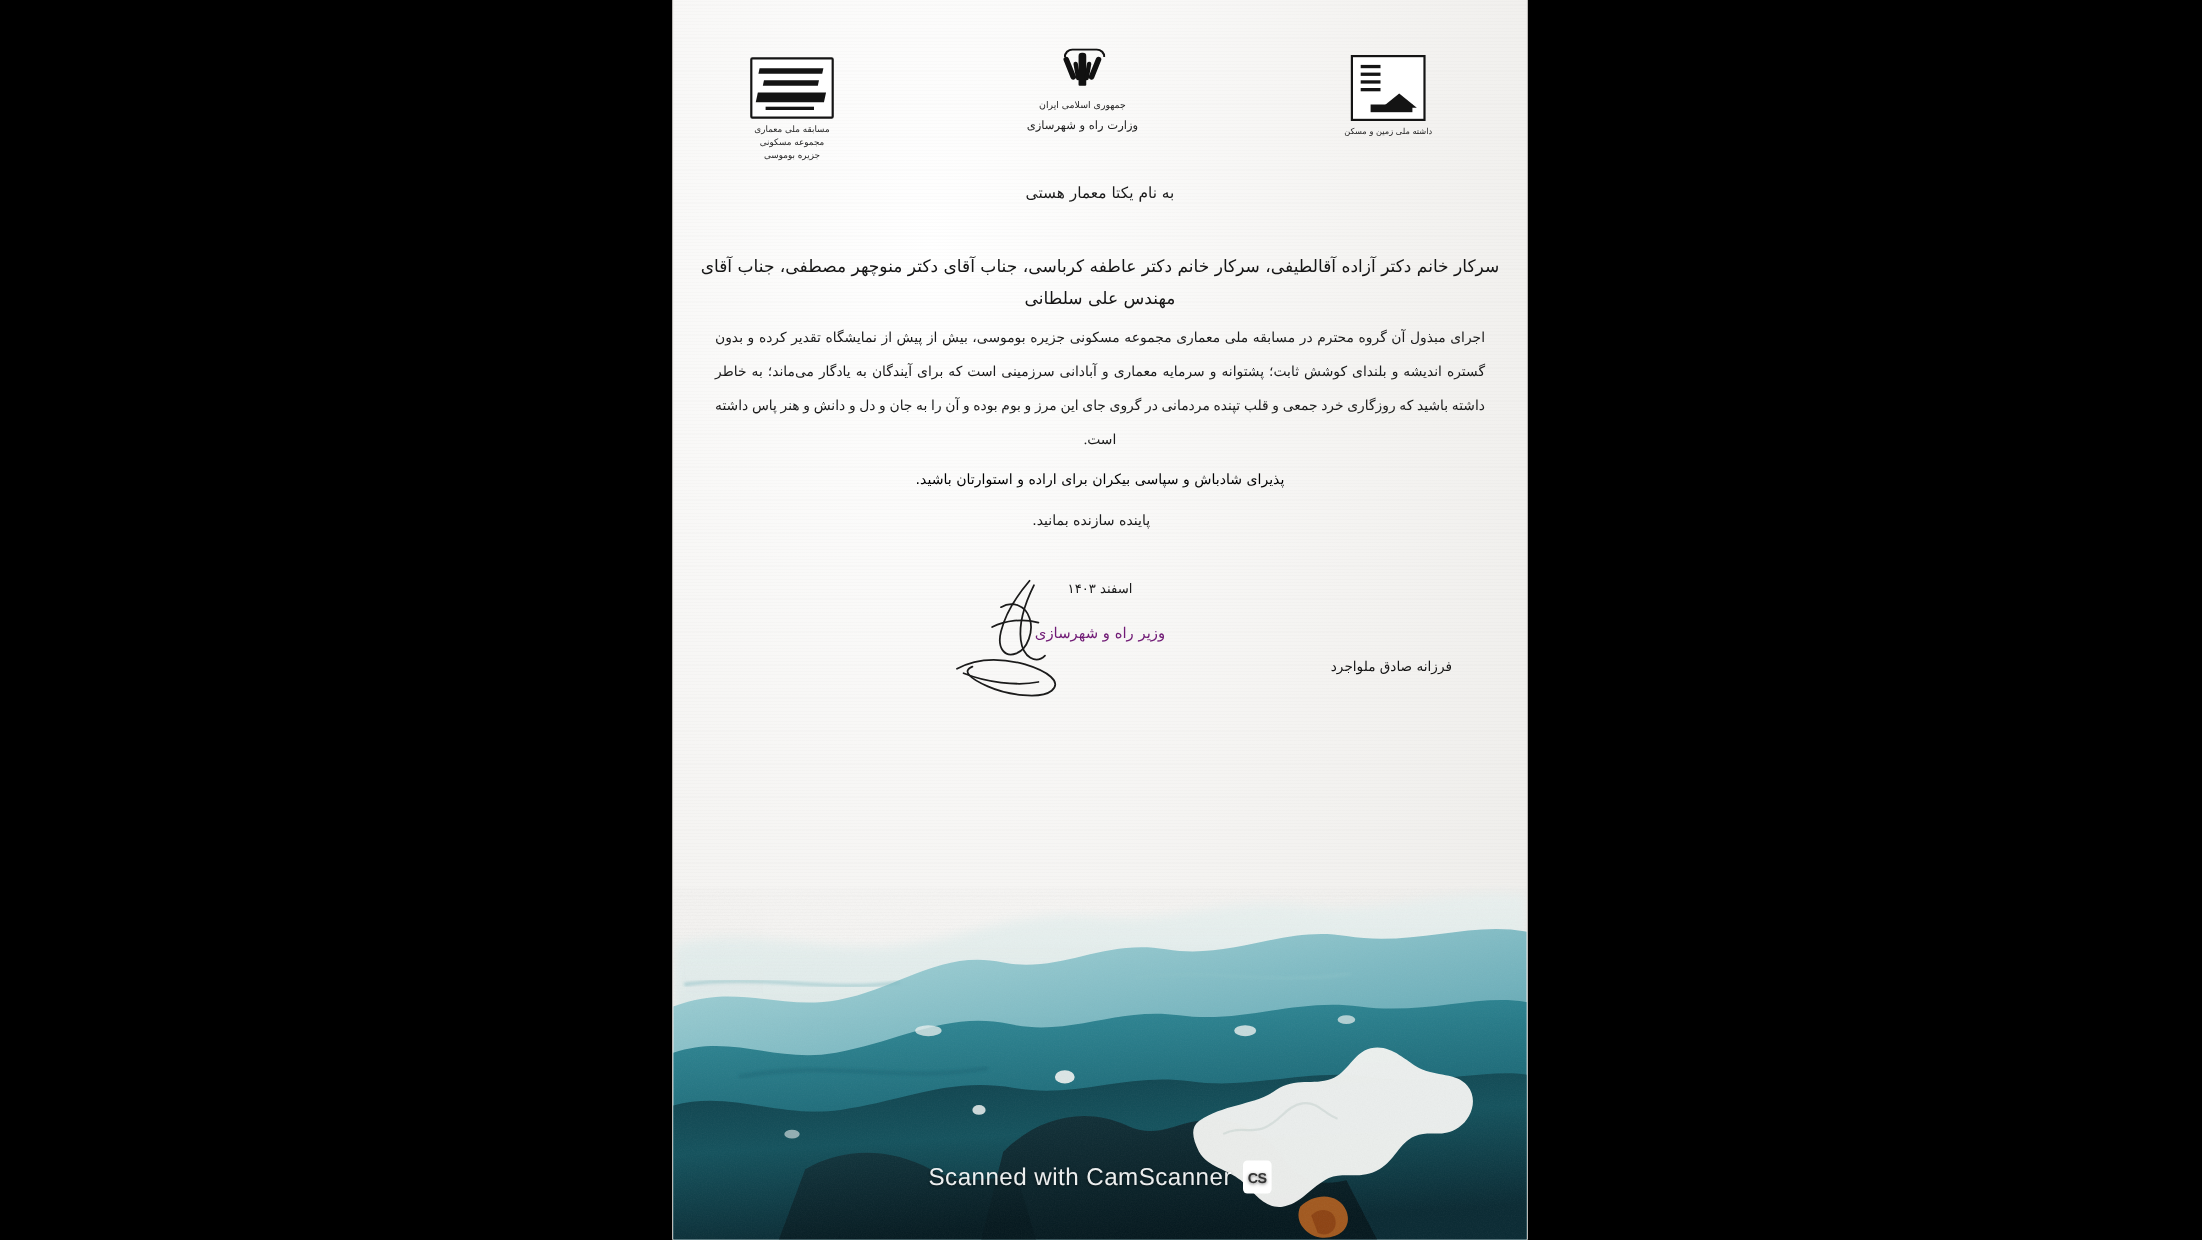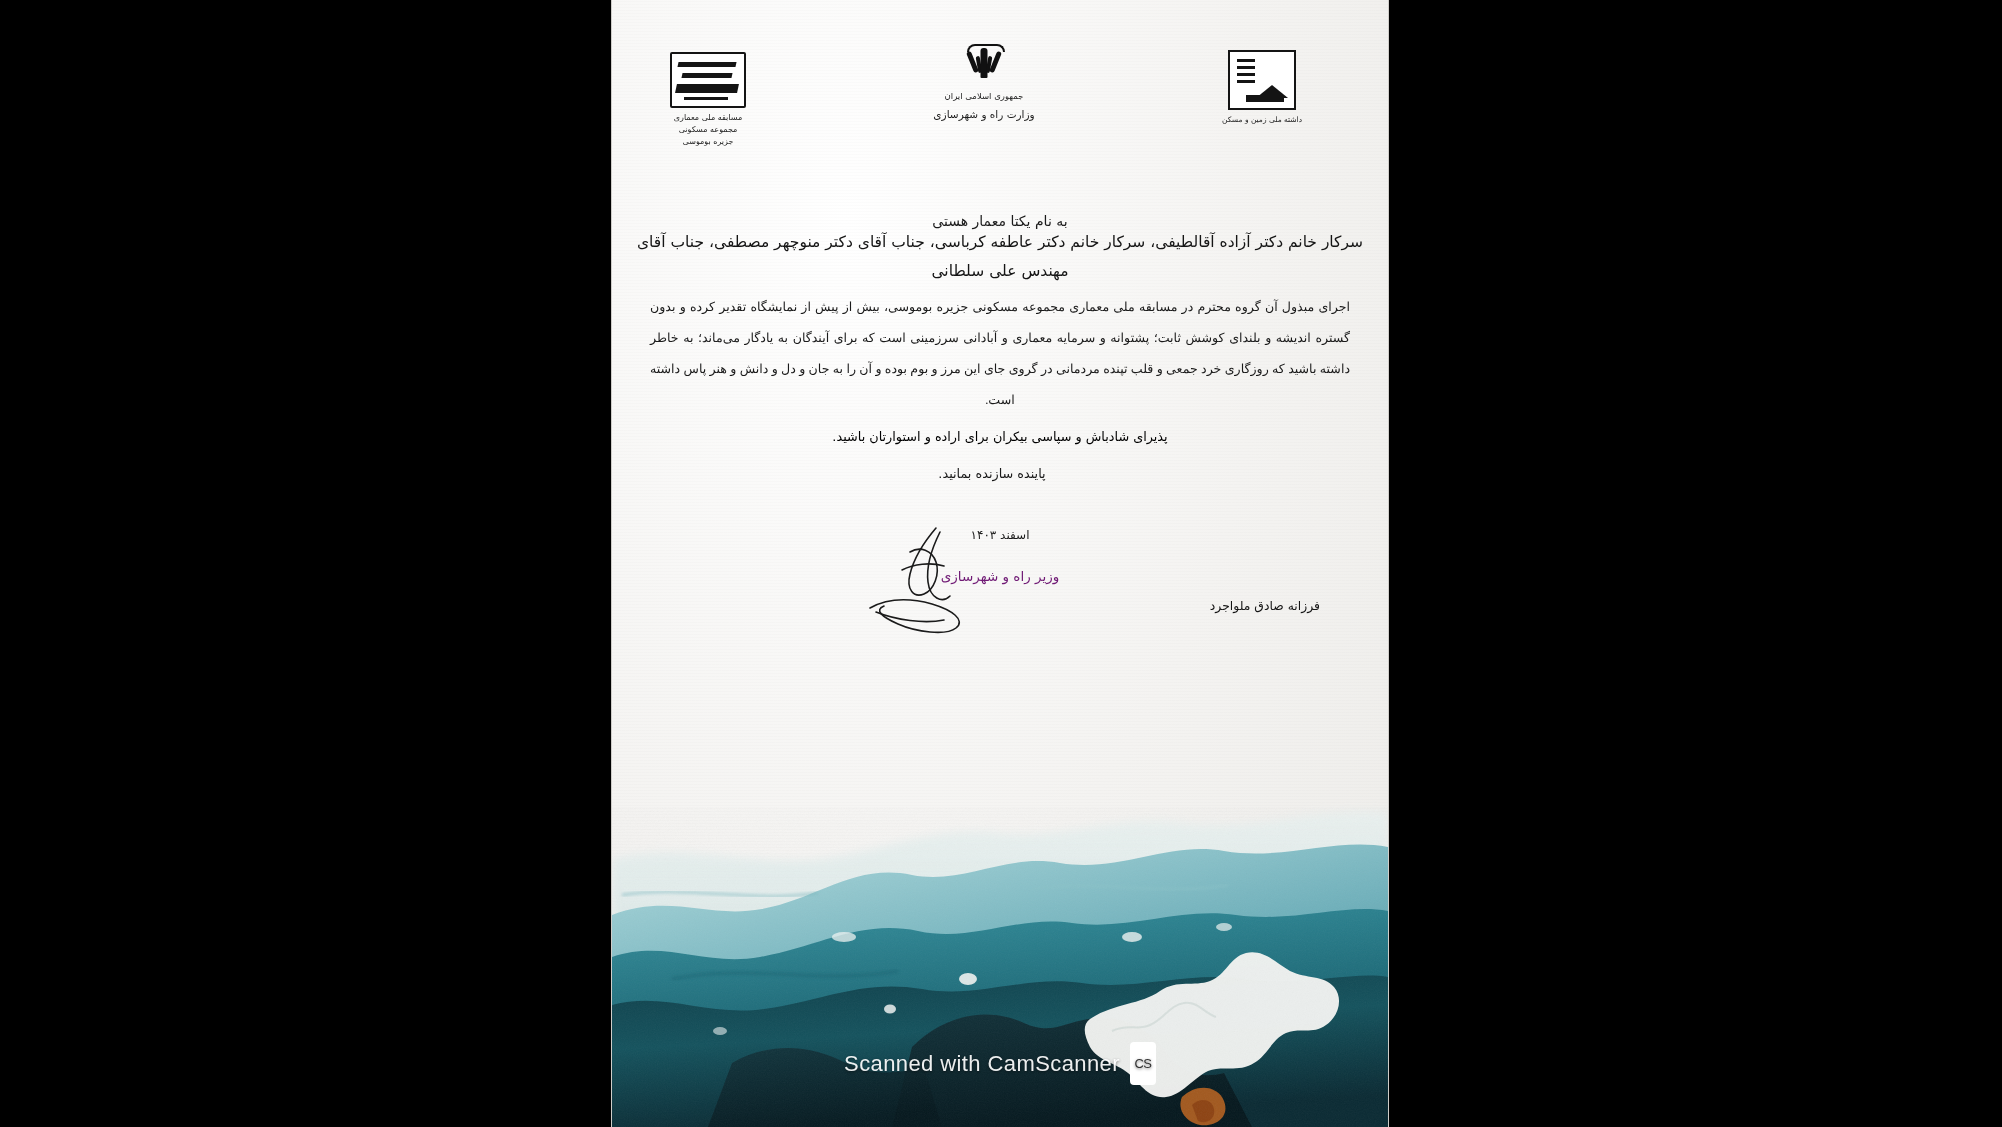--- a/index.html
+++ b/index.html
@@ -54,21 +54,21 @@
     height: 125px;
     z-index: 4;
   }
 
   .logo-block {
     position: absolute;
     text-align: center;
     color: #1b1b1b;
   }
 
-  .logo-left  { left: 16px;  top: 10px;  width: 160px; }
+  .logo-left  { left: 28px;  top: 10px;  width: 160px; }
   .logo-mid   { left: 284px; top: 0px;   width: 176px; }
   .logo-right { left: 560px; top: 8px;   width: 180px; }
 
   .logo-caption {
     font-family: "DejaVu Sans", sans-serif;
     font-size: 8.5px;
     line-height: 1.5;
     letter-spacing: .2px;
     color: #1d1d1d;
     white-space: pre-line;
@@ -158,21 +158,20 @@
   
   .bismillah {
     position: absolute;
     top: 168px;
     left: 0; width: 776px;
     text-align: center;
     font-size: 14px;
     color: #1a1a1a;
     font-family: "DejaVu Sans", sans-serif;
     letter-spacing: .5px;
-    margin-top: 45px;
   }
 
   .salutation {
     position: absolute;
     top: 228px;
     left: 0; width: 776px;
     text-align: center;
     font-size: 15.5px;
     color: #151515;
     line-height: 1.9;
@@ -264,26 +263,26 @@
     text-align: center;
     z-index: 9;
     display: flex;
     align-items: center;
     justify-content: center;
     gap: 10px;
     color: #ffffff;
     text-shadow: 0 1px 3px rgba(0,0,0,.55);
   }
   #watermark .cs-badge {
-    width: 26px; height: 43px;
+    width: 26px; height: 30px;
     border-radius: 4px;
     background: #ffffff;
     color: #333;
     display: flex; align-items: center; justify-content: center;
-    font-size: 13px; font-weight: normal;
+    font-size: 13px; font-weight: bold;
     font-family: "Liberation Sans", sans-serif;
     letter-spacing: -0.5px;
   }
   #watermark .cs-text {
     font-family: "Liberation Sans", sans-serif;
     font-size: 22px;
     letter-spacing: .4px;
     opacity: .92;
   }
 </style>

